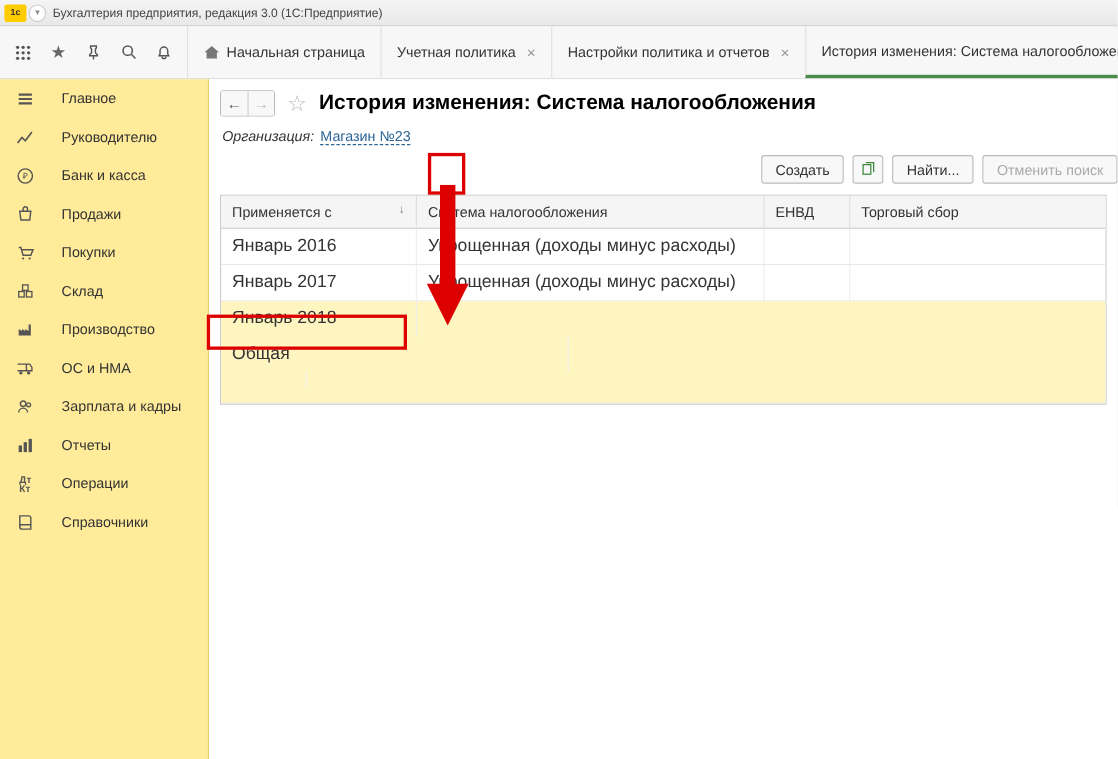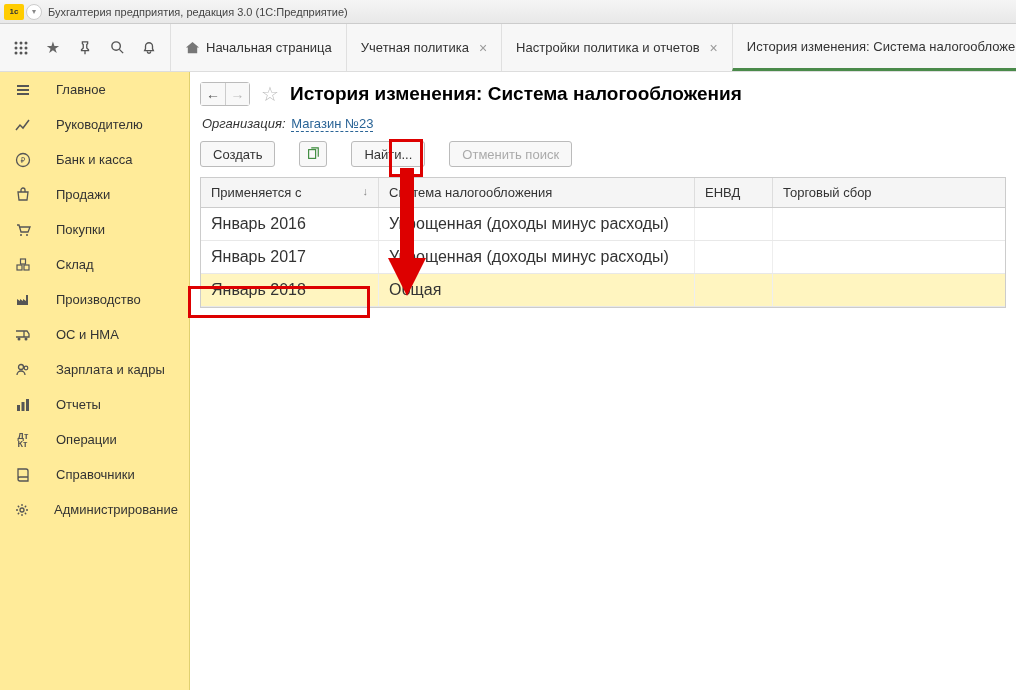--- a/index.html
+++ b/index.html
@@ -21,35 +21,35 @@
 .main { flex: 1; background: #fff; padding: 10px 0 0 10px; display: flex; flex-direction: column; position: relative; }
 .header-row { display: flex; align-items: center; gap: 8px; margin-bottom: 10px; }
 .nav-btns { display: flex; border: 1px solid #bbb; border-radius: 3px; }
 .nav-btn { width: 24px; height: 22px; display: flex; align-items: center; justify-content: center; font-size: 14px; color: #555; cursor: pointer; background: #f8f8f8; }
 .nav-btn + .nav-btn { border-left: 1px solid #ccc; color: #bbb; }
 .star-btn { width: 24px; height: 24px; display: flex; align-items: center; justify-content: center; color: #bbb; font-size: 20px; cursor: pointer; }
 .page-title { font-size: 19px; font-weight: bold; color: #000; }
 .org-row { font-size: 13px; margin-bottom: 10px; padding-left: 2px; }
 .org-label { color: #333; font-style: italic; }
 .org-value { color: #2a6496; border-bottom: 1px dashed #2a6496; cursor: pointer; margin-left: 2px; }
-.action-row { display: flex; gap: 24px; margin-bottom: 10px; }
+.action-row { display: flex; gap: 8px; margin-bottom: 10px; justify-content: flex-end; }
 .btn { height: 26px; padding: 0 12px; background: #f8f8f8; border: 1px solid #bbb; border-radius: 3px; font-size: 13px; color: #333; cursor: pointer; display: flex; align-items: center; }
 .btn.icon-only { padding: 0 6px; }
 .btn .green-icon { color: #3a8a3a; }
 .btn.disabled { color: #aaa; }
 .table { border: 1px solid #ccc; margin-right: 10px; }
 .table-header { display: flex; background: #f5f5f5; border-bottom: 1px solid #ccc; }
 .th { padding: 7px 10px; font-size: 13px; color: #333; border-right: 1px solid #ddd; display: flex; align-items: flex-start; gap: 6px; }
 .th:last-child { border-right: none; }
 .col1 { width: 178px; }
 .col2 { width: 316px; }
 .col3 { width: 78px; }
 .col4 { flex: 1; }
 .table-row { display: flex; border-bottom: 1px solid #e8e8e8; }
-.table-row.highlighted { background: #fff5c0; }
+.table-row.highlighted { background: #fff5c0; flex-direction: column; }
 .td { padding: 7px 10px; font-size: 16px; color: #333; border-right: 1px solid #eee; }
 .td:last-child { border-right: none; }
 .sort-arrow { color: #888; font-size: 11px; }
 .red-box { position: absolute; border: 3px solid #d00; pointer-events: none; }
 .red-arrow { position: absolute; pointer-events: none; }
 svg { display: block; }
 </style>
 </head>
 <body>
 
@@ -217,29 +217,20 @@
       <span>Операции</span>
     </div>
     <div class="sidebar-item">
       <span class="icon">
           <svg width="16" height="16" viewBox="0 0 16 16">
             <path fill="none" stroke="#555" stroke-width="1.3" d="M3 2h8a2 2 0 0 1 2 2v10H5a2 2 0 0 1-2-2z M3 12a2 2 0 0 1 2-2h8"></path>
           </svg>
         </span>
       <span>Справочники</span>
     </div>
-    <div class="sidebar-item">
-      <span class="icon">
-          <svg width="16" height="16" viewBox="0 0 16 16">
-            <circle cx="8" cy="8" r="2" fill="none" stroke="#555" stroke-width="1.3"></circle>
-            <path fill="none" stroke="#555" stroke-width="1.3" d="M8 2v2M8 12v2M2 8h2M12 8h2M3.8 3.8l1.4 1.4M10.8 10.8l1.4 1.4M3.8 12.2l1.4-1.4M10.8 5.2l1.4-1.4"></path>
-          </svg>
-        </span>
-      <span>Администрирование</span>
-    </div>
   </div>
 
   <div class="main">
     <div class="header-row">
       <div class="nav-btns">
         <div class="nav-btn">←</div>
         <div class="nav-btn">→</div>
       </div>
       <div class="star-btn">☆</div>
       <div class="page-title">История изменения: Система налогообложения</div>

